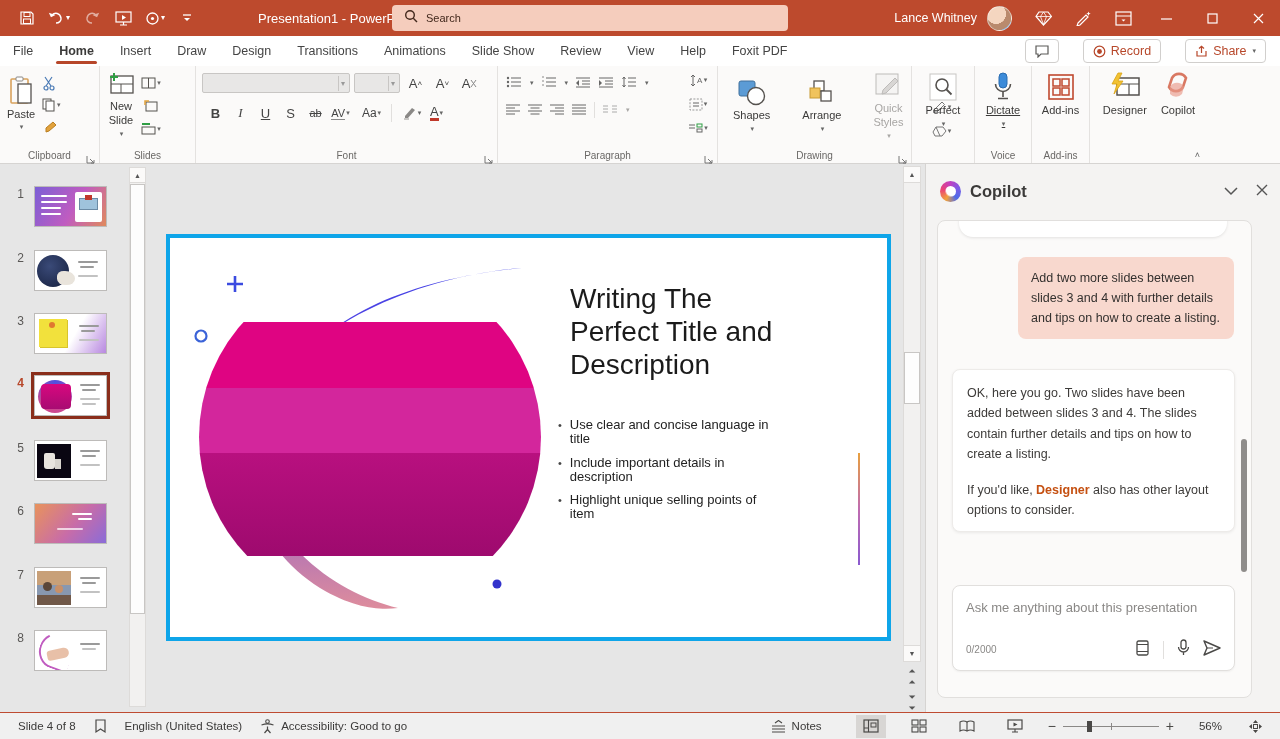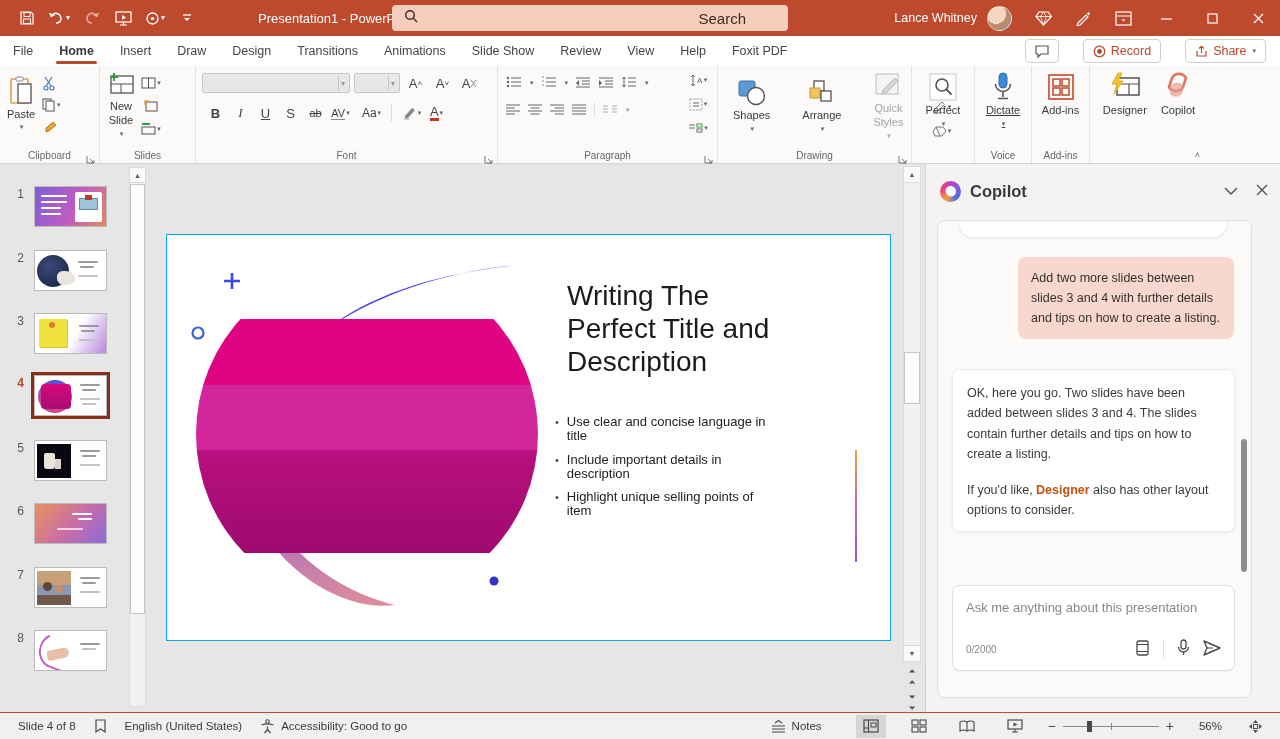--- a/index.html
+++ b/index.html
@@ -8,21 +8,21 @@
 
   
   .titlebar { position:absolute; left:0; top:0; width:1280px; height:36px; background:#BD4A2D; display:flex; align-items:center; color:#fff; }
   .qat { display:flex; align-items:center; gap:6px; padding-left:14px; }
   .qat .tbtn { width:26px; height:26px; display:flex; align-items:center; justify-content:center; border-radius:2px; }
   .tbtn svg { display:block; }
   .dim { opacity:.55; }
   .chev { font-size:8px; line-height:1; color:#fff; margin-left:1px; }
   .tb-title { margin-left:58px; font-size:13px; white-space:nowrap; }
   .tb-search { position:absolute; left:392px; top:5px; width:396px; height:26px; background:#F5CDBD; border-radius:4px; display:flex; align-items:center; gap:8px; padding:0 12px; color:#42281C; }
-  .tb-search input { border:none; background:transparent; outline:none; font-size:15px; color:#701a75; width:320px; font-family:"Liberation Sans",sans-serif;text-align:right; }
+  .tb-search input { border:none; background:transparent; outline:none; font-size:11px; color:#701a75; width:320px; font-family:"Liberation Sans",sans-serif; }
   .tb-search input::placeholder { color:#42281C; }
   .tb-right { position:absolute; right:0; top:0; height:36px; display:flex; align-items:center; gap:2px; }
   .tb-user { font-size:12.5px; margin-right:8px; }
   .avatar { width:25px; height:25px; border-radius:50%; background:radial-gradient(circle at 35% 30%, #f4d6c0 0 45%, #b98a6d 46% 75%, #8ea4c0 76%); border:1px solid rgba(255,255,255,.5); margin-right:10px; }
   .tb-ic { width:38px; height:36px; display:flex; align-items:center; justify-content:center; }
   .winctl { width:44px; height:36px; display:flex; align-items:center; justify-content:center; }
 
   
   .tabsrow { position:absolute; left:0; top:36px; width:1280px; height:30px; background:#FFFFFF; display:flex; align-items:center; font-size:12.5px; color:#444; }
   .tab { padding:0 13px; height:30px; display:flex; align-items:center; cursor:default; white-space:nowrap; }
@@ -60,21 +60,21 @@
   .tnum { font-size:12px; color:#5a5856; width:14px; text-align:right; padding-top:1px; }
   .tpic { width:73px; height:41px; background:#fff; border:1px solid #BDBBB9; position:relative; overflow:hidden; }
   .tpic.sel { outline:3px solid #8A2E1B; }
   .tline { position:absolute; height:2px; background:#9a9a9a; border-radius:1px; }
   .tline.w1{width:26px;} .tline.w2{width:20px;} .tline.w3{width:14px;}
   .thumb-scroll { position:absolute; right:4px; top:3px; width:17px; height:540px; background:#F2F1F0; border:1px solid #DDDBD9; }
   .ts-arrow { width:15px; height:15px; display:flex; align-items:center; justify-content:center; font-size:7px; color:#555; background:#FBFAF9; border-bottom:1px solid #DDDBD9; }
   .ts-thumb { position:absolute; top:16px; left:0; width:15px; height:430px; background:#FDFDFD; border:1px solid #C8C6C4; }
 
   
-  .canvas { position:absolute; left:166px; top:70px; width:725px; height:407px; background:#FFFFFF; border:1px solid #0ea5e9; }
+  .canvas { position:absolute; left:166px; top:70px; width:725px; height:407px; background:#FFFFFF; border:4px solid #0ea5e9; }
   .slide-title { position:absolute; left:400px; top:44px; width:225px; font-size:28px; line-height:1.18; color:#1b1b1b; }
   .bullets { position:absolute; left:388px; top:180px; width:225px; display:flex; flex-direction:column; gap:9px; }
   .bullet { display:flex; gap:8px; font-size:13px; line-height:1.1; color:#222; }
   .bdot { font-size:11px; line-height:1.3; color:#444; }
   .accentline { position:absolute; left:688px; top:215px; width:2px; height:112px; background:linear-gradient(to bottom,#E8A03E,#C06CB0,#8A5ACF); }
 
   
   .vscroll { position:absolute; left:903px; top:2px; width:18px; height:544px; }
   .vs-track { position:absolute; left:0; top:0; width:18px; height:496px; background:#F2F1F0; border:1px solid #DDDBD9; }
   .vs-btn { width:16px; height:16px; display:flex; align-items:center; justify-content:center; font-size:7px; color:#555; background:#FBFAF9; }

